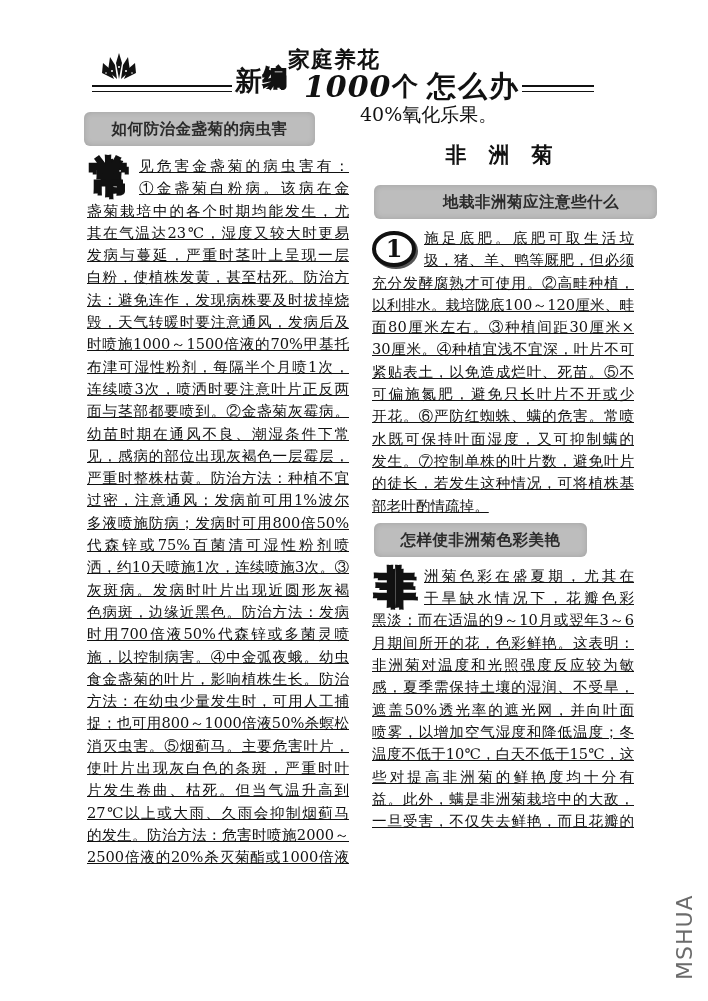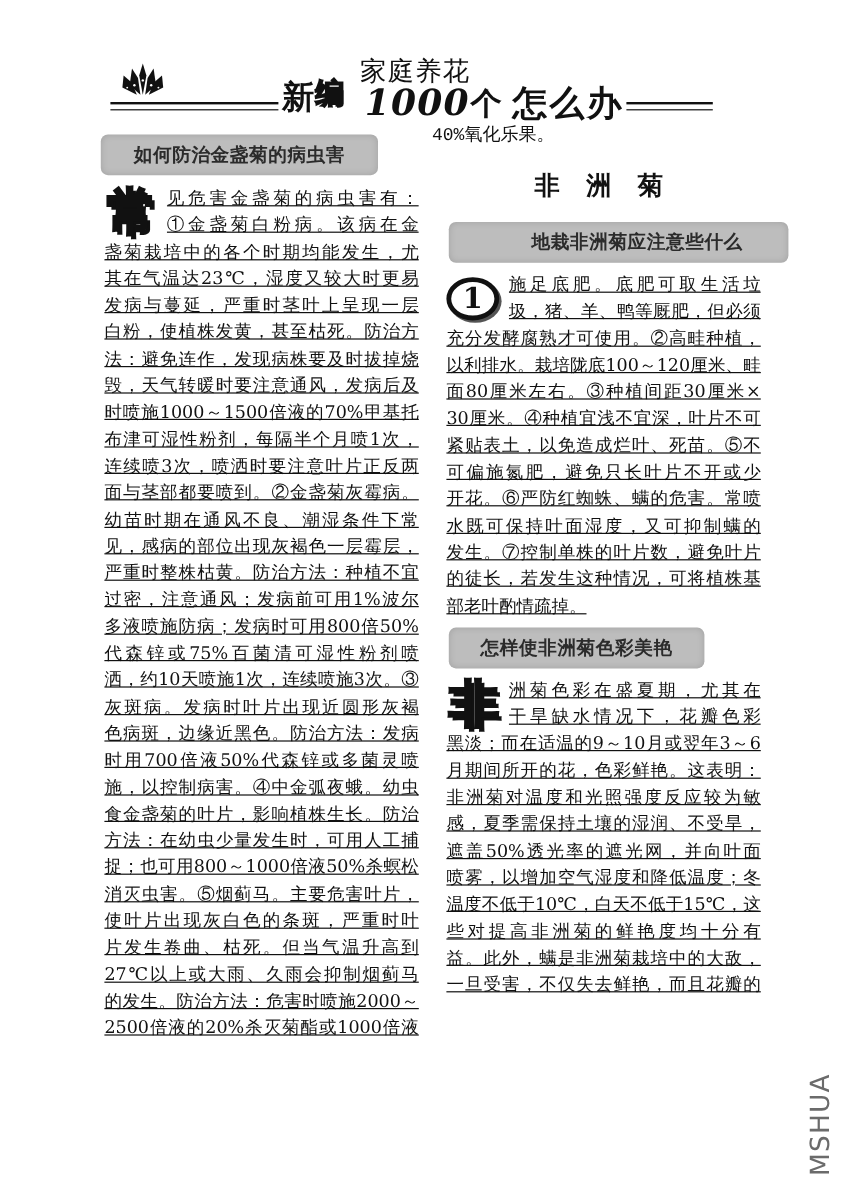--- a/index.html
+++ b/index.html
@@ -14,22 +14,22 @@
     .logo { position: absolute; left: 8px; top: 6px; width: 38px; height: 30px; }
     .rule-left { position: absolute; left: 0; top: 40px; width: 140px; height: 4px;
       border-top: 2px solid #111; border-bottom: 1px solid #111; }
     .rule-right { position: absolute; left: 430px; top: 40px; width: 72px; height: 4px;
       border-top: 2px solid #111; border-bottom: 1px solid #111; }
     .title-xin { position: absolute; left: 143px; top: 18px; font-family: "DejaVu Sans", sans-serif;
       font-weight: bold; font-size: 27px; letter-spacing: -1px; }
     .title-bian { position: absolute; left: 171px; top: 20px; width: 26px; height: 26px;
       font-family: "DejaVu Sans", sans-serif; font-weight: bold; font-size: 24px; color: #fff;
       -webkit-text-stroke: 1.5px #111; line-height: 26px; }
-    .title-top { position: absolute; left: 208px; top: 0px; font-family: "DejaVu Serif", serif;
-      font-weight: normal; font-size: 22px; letter-spacing: 1px; }
+    .title-top { position: absolute; left: 196px; top: 0px; font-family: "DejaVu Serif", serif;
+      font-weight: bold; font-size: 22px; letter-spacing: 1px; }
     .title-num { position: absolute; left: 212px; top: 24px; font-family: "DejaVu Serif", serif;
       font-weight: bold; font-style: italic; font-size: 30px; letter-spacing: 1px; }
     .title-ge { position: absolute; left: 300px; top: 24px; font-family: "DejaVu Sans", sans-serif;
       font-size: 26px; font-weight: bold; }
     .title-how { position: absolute; left: 335px; top: 22px; font-family: "DejaVu Serif", serif;
       font-size: 29px; font-weight: bold; letter-spacing: 2px; }
 
     
     .col { position: absolute; font-size: 14.6px; line-height: 22.3px; text-align: justify; }
     .col-left { left: 87px; top: 155px; width: 262px; }
@@ -53,21 +53,21 @@
       font-family: "DejaVu Sans", sans-serif; font-weight: bold; font-size: 42px; line-height: 44px;
       color: #fff; -webkit-text-stroke: 2px #111; text-shadow: 3px 3px 0 #111; text-align: center;
     }
     .dropcap-circle {
       float: left; width: 44px; height: 36px; margin: 4px 8px 0 0; border-radius: 50%;
       border: 4px solid #111; background: #fff; box-sizing: border-box;
       font-family: "DejaVu Serif", serif; font-weight: bold; font-size: 24px; line-height: 28px;
       text-align: center; color: #111; box-shadow: 2px 2px 0 #555;
     }
     .indent-lines { overflow: hidden; }
-    .note-top { font-size: 15px; line-height: 18px; margin-left: -12px; font-family: Liberation Mono, monospace; }
+    .note-top { font-size: 19px; line-height: 18px; margin-left: -12px; }
     .subject-title {
       font-family: "DejaVu Sans", sans-serif; font-weight: bold; font-size: 21px;
       text-align: center; letter-spacing: 22px; margin: 18px 0 16px 14px; line-height: 28px;
     }
     .watermark {
       position: absolute; left: 672px; top: 890px; width: 30px; height: 90px;
       font-family: "DejaVu Sans", sans-serif; font-size: 22px; color: #6b6b6b;
       writing-mode: vertical-rl; transform: rotate(180deg); letter-spacing: 1px;
     }
   </style>

